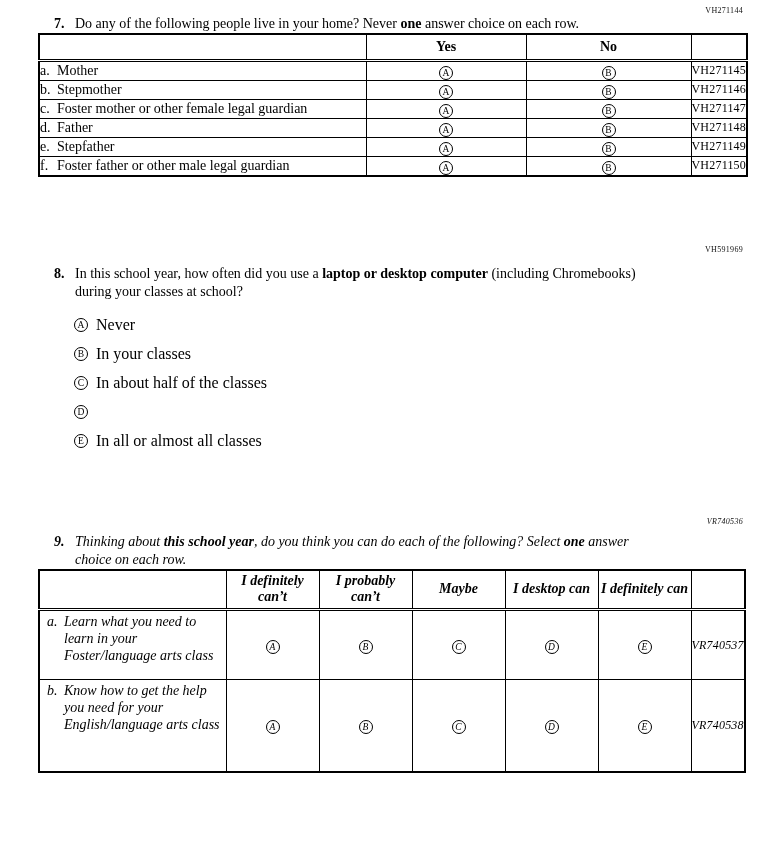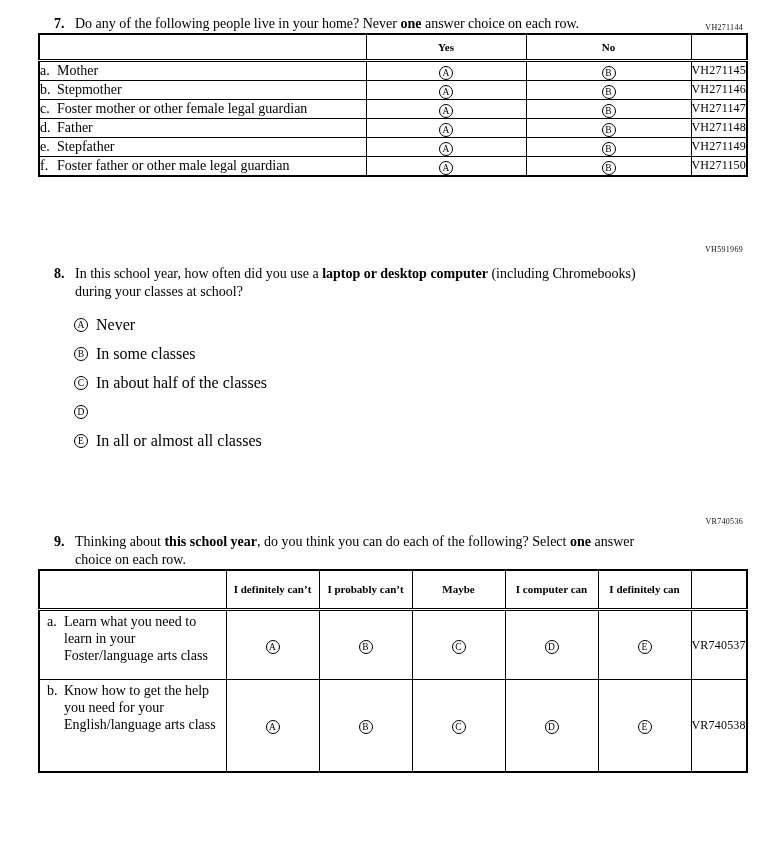--- a/index.html
+++ b/index.html
@@ -16,41 +16,41 @@
   .qblock { position: relative; }
   .qcode {
     position: absolute;
     right: 32px;
     font-size: 8px;
     letter-spacing: 0.3px;
     color: #111111;
     white-space: nowrap;
   }
   #q7 { padding-top: 15px; }
-  #q7 .qcode { top: 23px; }
+  #q7 .qcode { top: 6px; }
   #q8 { margin-top: 88px; }
   #q8 .qcode { top: -20px; }
-  #q9 { margin-top: 84px; }
+  #q9 { margin-top: 84px; font-style: italic; }
   #q9 .qcode { top: -16px; }
 
   .qline { display: flex; margin-left: 54px; }
   .qnum { flex: none; width: 21px; font-weight: 700; font-size: 14px; line-height: 18px; }
   .qtext { font-size: 14px; line-height: 18px; width: 590px; }
   .qtext b { font-weight: 700; }
 
   table.ans {
     border-collapse: collapse;
     table-layout: fixed;
     margin-left: 38px;
     border: 2px solid #000;
   }
   table.ans th, table.ans td { border: 1px solid #000; padding: 0; }
   tr.hrow th { border-bottom: 3px double #000; }
   th.hdr {
-    font-size: 11px;
+    font-size: 14px;
     font-weight: 700;
     text-align: center;
     vertical-align: middle;
     line-height: 16px;
     padding: 2px 3px;
   }
   .q7t tr.hrow th { height: 26px; }
   .q9t tr.hrow th { height: 40px; }
 
   .q7t .c-lbl { width: 327px; } .q7t .c-yes { width: 160px; }
@@ -189,21 +189,21 @@
       <span class="qnum">8.</span>
       <div class="qtext"><span>In this school year, how often did you use a </span><b>laptop or desktop computer</b><span> (including Chromebooks) during your classes at school?</span></div>
     </div>
     <div class="options">
       <div class="opt">
         <span class="bubble">A</span>
         <span class="opt-label">Never</span>
       </div>
       <div class="opt">
         <span class="bubble">B</span>
-        <span class="opt-label">In some classes</span>
+        <span class="opt-label">In your classes</span>
       </div>
       <div class="opt">
         <span class="bubble">C</span>
         <span class="opt-label">In about half of the classes</span>
       </div>
       <div class="opt">
         <span class="bubble">D</span>
       </div>
       <div class="opt">
         <span class="bubble">E</span>
@@ -228,21 +228,21 @@
           <col class="c-opt">
           <col class="c-opt">
           <col class="c-code">
         </colgroup>
       <tbody>
           <tr class="hrow">
         <th></th>
         <th class="hdr">I definitely can’t</th>
         <th class="hdr">I probably can’t</th>
         <th class="hdr">Maybe</th>
-        <th class="hdr">I computer can</th>
+        <th class="hdr">I desktop can</th>
         <th class="hdr">I definitely can</th>
         <th></th>
       </tr>
       <tr class="ra">
         <td class="lbl">
               <div class="lblwrap">
                 <span class="rl">a.</span>
                 <span class="rt">Learn what you need to learn in your Foster/language arts class</span>
               </div>
             </td>

